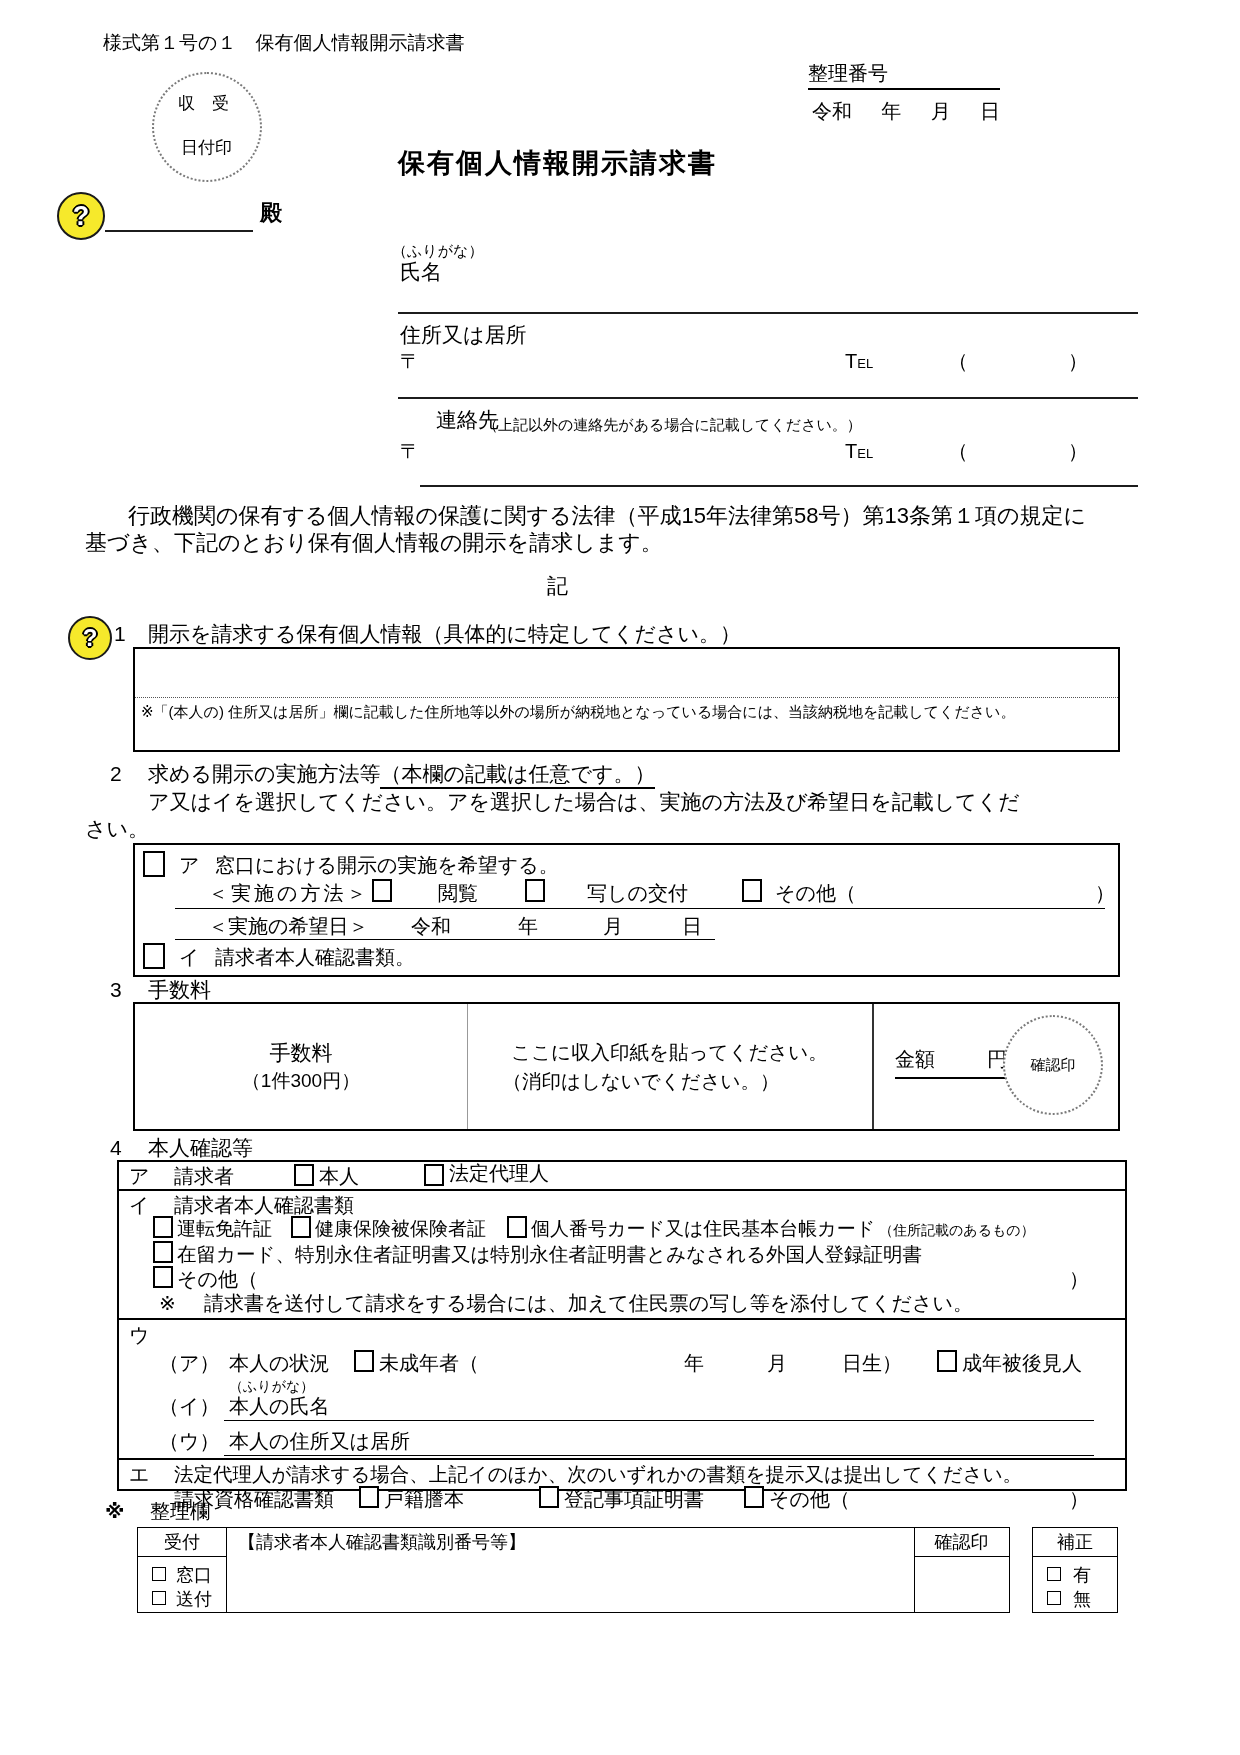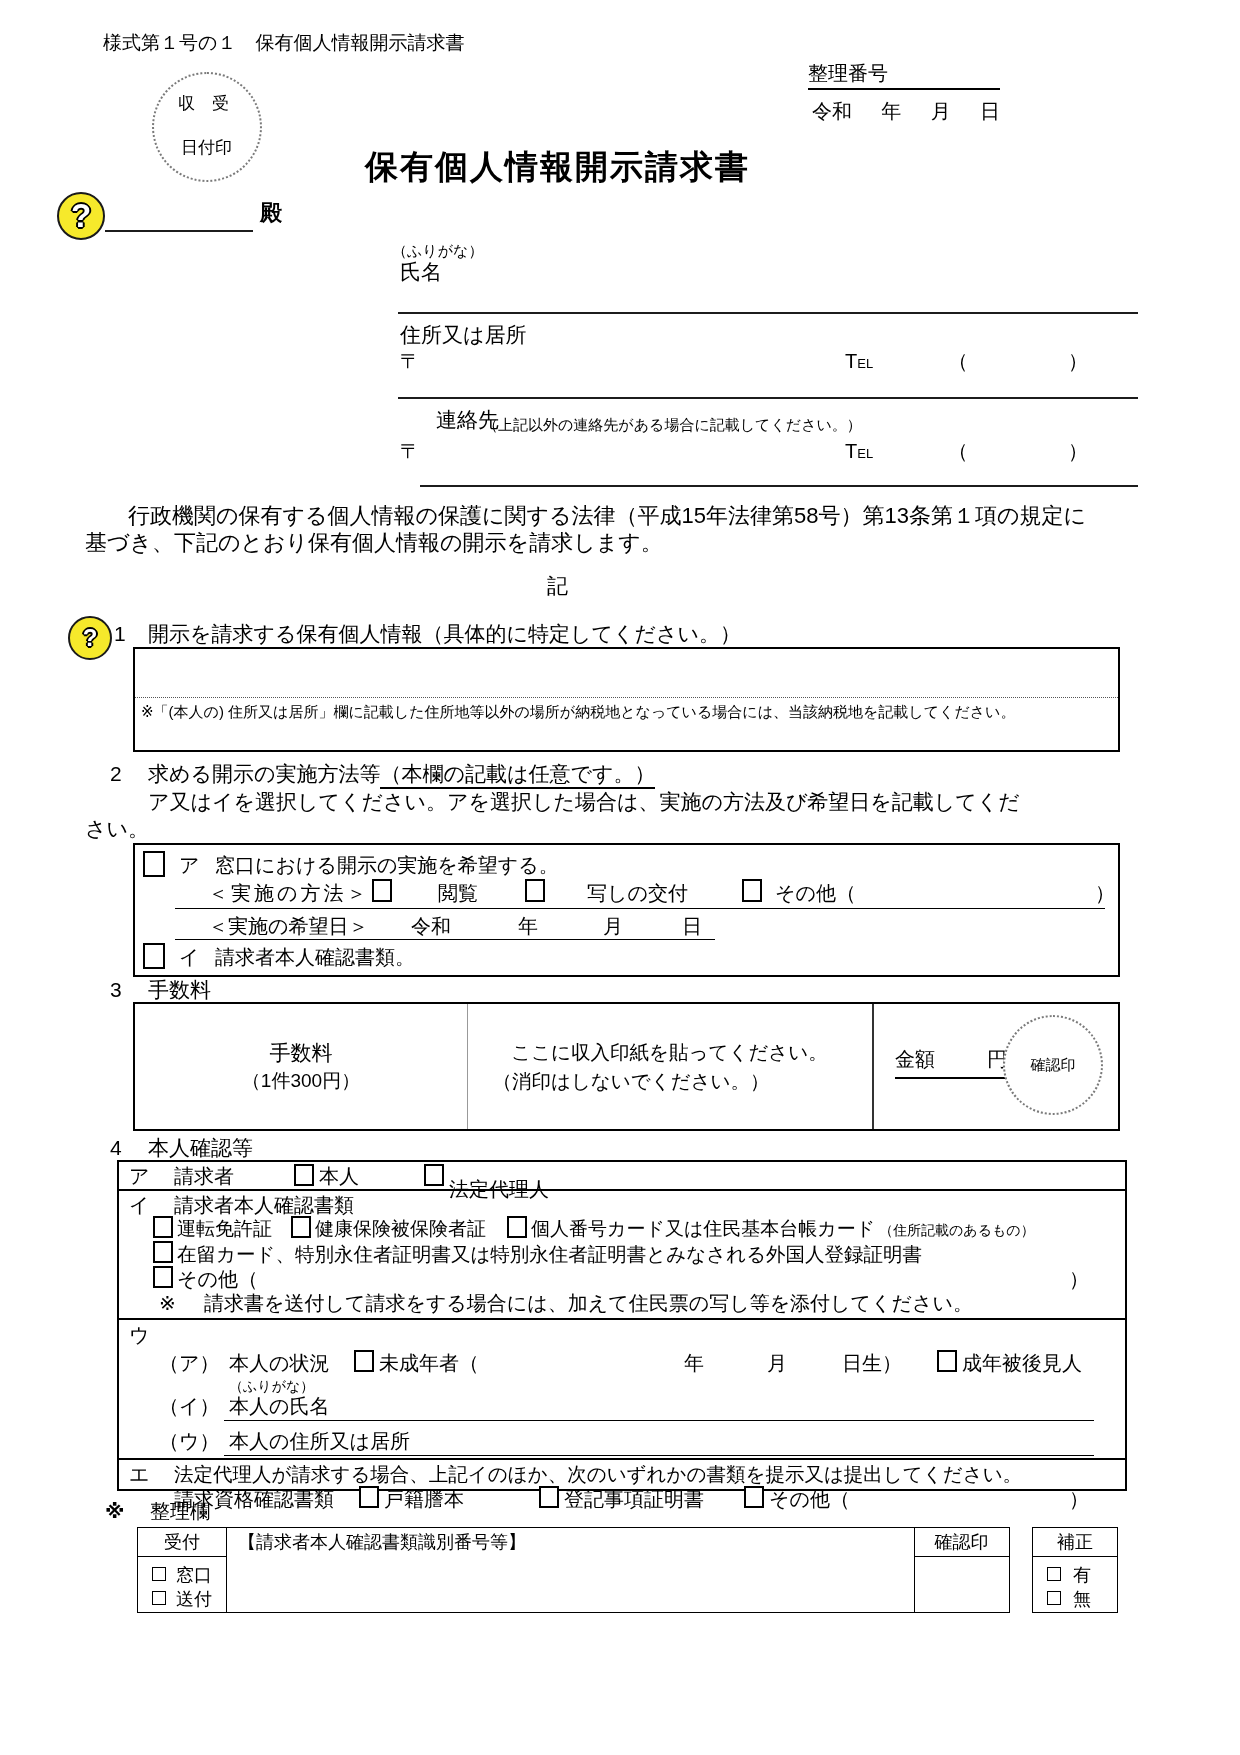--- a/index.html
+++ b/index.html
@@ -3,21 +3,21 @@
 <meta charset="utf-8">
 <style>
   html,body{margin:0;padding:0;}
   body{
     width:1240px;height:1755px;position:relative;background:#ffffff;color:#000;
     font-family:"Liberation Sans","DejaVu Sans",sans-serif;
   }
   .abs{position:absolute;}
   .txt{position:absolute;white-space:nowrap;color:#000;line-height:1.15;}.fs14{font-size:14px}.fs15{font-size:15px}
   .fs17{font-size:17px}.fs18{font-size:18px}.fs19{font-size:19px}.fs20{font-size:20px}
-  .fs21{font-size:21px}.fs22{font-size:22px}.fs27{font-size:33px}
+  .fs21{font-size:21px}.fs22{font-size:22px}.fs27{font-size:27px}
   .b{font-weight:bold}
   .box{position:absolute;border:2.5px solid #000;background:#fff;}
   .hl{position:absolute;border-top:2px solid #1c1c1c;height:0;}
   .hl15{position:absolute;border-top:1.5px solid #000;height:0;}
   .cb{position:absolute;width:20px;height:23px;border:2.5px solid #000;background:#fff;box-sizing:border-box;}
   .cbs{position:absolute;width:14px;height:14px;border:1.5px solid #000;background:#fff;box-sizing:border-box;}
   .dotcircle{position:absolute;border:2px dotted #7a7a7a;border-radius:50%;background:#fff;}
   .help{position:absolute;background:#f6e92b;border:2.5px solid #1a1a1a;border-radius:50%;
         display:flex;align-items:center;justify-content:center;font-weight:bold;color:#ffffff;
         text-shadow:-2px 0 #000,2px 0 #000,0 -2px #000,0 2px #000,-1px -1px #000,1px 1px #000,1px -1px #000,-1px 1px #000;}
@@ -121,42 +121,42 @@
   <div class="txt fs21" style="left:148px;top:978px;">手数料</div>
 
   <div class="box" style="left:133px;top:1002px;width:983px;height:125px;">
     <div class="abs" style="left:332px;top:0;height:100%;border-left:1px solid #999;"></div>
     <div class="abs" style="left:737px;top:0;height:100%;border-left:2px solid #333;"></div>
 
     <div class="txt fs21 ctr" style="left:0;top:37px;width:332px;">手数料</div>
     <div class="txt fs19 ctr" style="left:0;top:66px;width:332px;">（1件300円）</div>
 
     <div class="txt ctr" style="left:332px;top:37px;width:405px;font-size:19.5px;">ここに収入印紙を貼ってください。</div>
-    <div class="txt ctr" style="left:318px;top:66px;width:356px;font-size:19.5px;">（消印はしないでください。）</div>
+    <div class="txt ctr" style="left:328px;top:66px;width:356px;font-size:19.5px;">（消印はしないでください。）</div>
 
     <div class="abs flexsb unl fs20" style="left:760px;top:42px;width:112px;padding-bottom:4px;">
       <span>金額</span>
       <span>円</span>
     </div>
     <div class="dotcircle" style="left:868px;top:11px;width:96px;height:96px;display:flex;align-items:center;justify-content:center;">
       <span class="fs15">確認印</span>
     </div>
   </div>
 
   <div class="txt fs21" style="left:110px;top:1136px;">4</div>
   <div class="txt fs21" style="left:148px;top:1136px;">本人確認等</div>
 
   <div class="box" style="left:117px;top:1160px;width:1006px;height:327px;">
 
     <div class="txt fs20" style="left:10px;top:3px;">ア</div>
     <div class="txt fs20" style="left:55px;top:3px;">請求者</div>
     <span class="cb" style="left:175px;top:2px;width:20px;height:22px;"></span>
     <div class="txt fs20" style="left:200px;top:3px;">本人</div>
     <span class="cb" style="left:305px;top:2px;width:20px;height:22px;"></span>
-    <div class="txt fs20" style="left:330px;top:16px;">法定代理人</div>
+    <div class="txt fs20" style="left:330px;top:0;">法定代理人</div>
     <div class="abs" style="left:0;top:27px;width:100%;border-top:2px solid #000;"></div>
 
     <div class="txt fs20" style="left:10px;top:32px;">イ</div>
     <div class="txt fs20" style="left:55px;top:32px;">請求者本人確認書類</div>
 
     <span class="cb" style="left:34px;top:54px;width:20px;height:22px;"></span>
     <div class="txt fs19" style="left:58px;top:56px;">運転免許証</div>
     <span class="cb" style="left:172px;top:54px;width:20px;height:22px;"></span>
     <div class="txt fs19" style="left:196px;top:56px;">健康保険被保険者証</div>
     <span class="cb" style="left:388px;top:54px;width:20px;height:22px;"></span>

